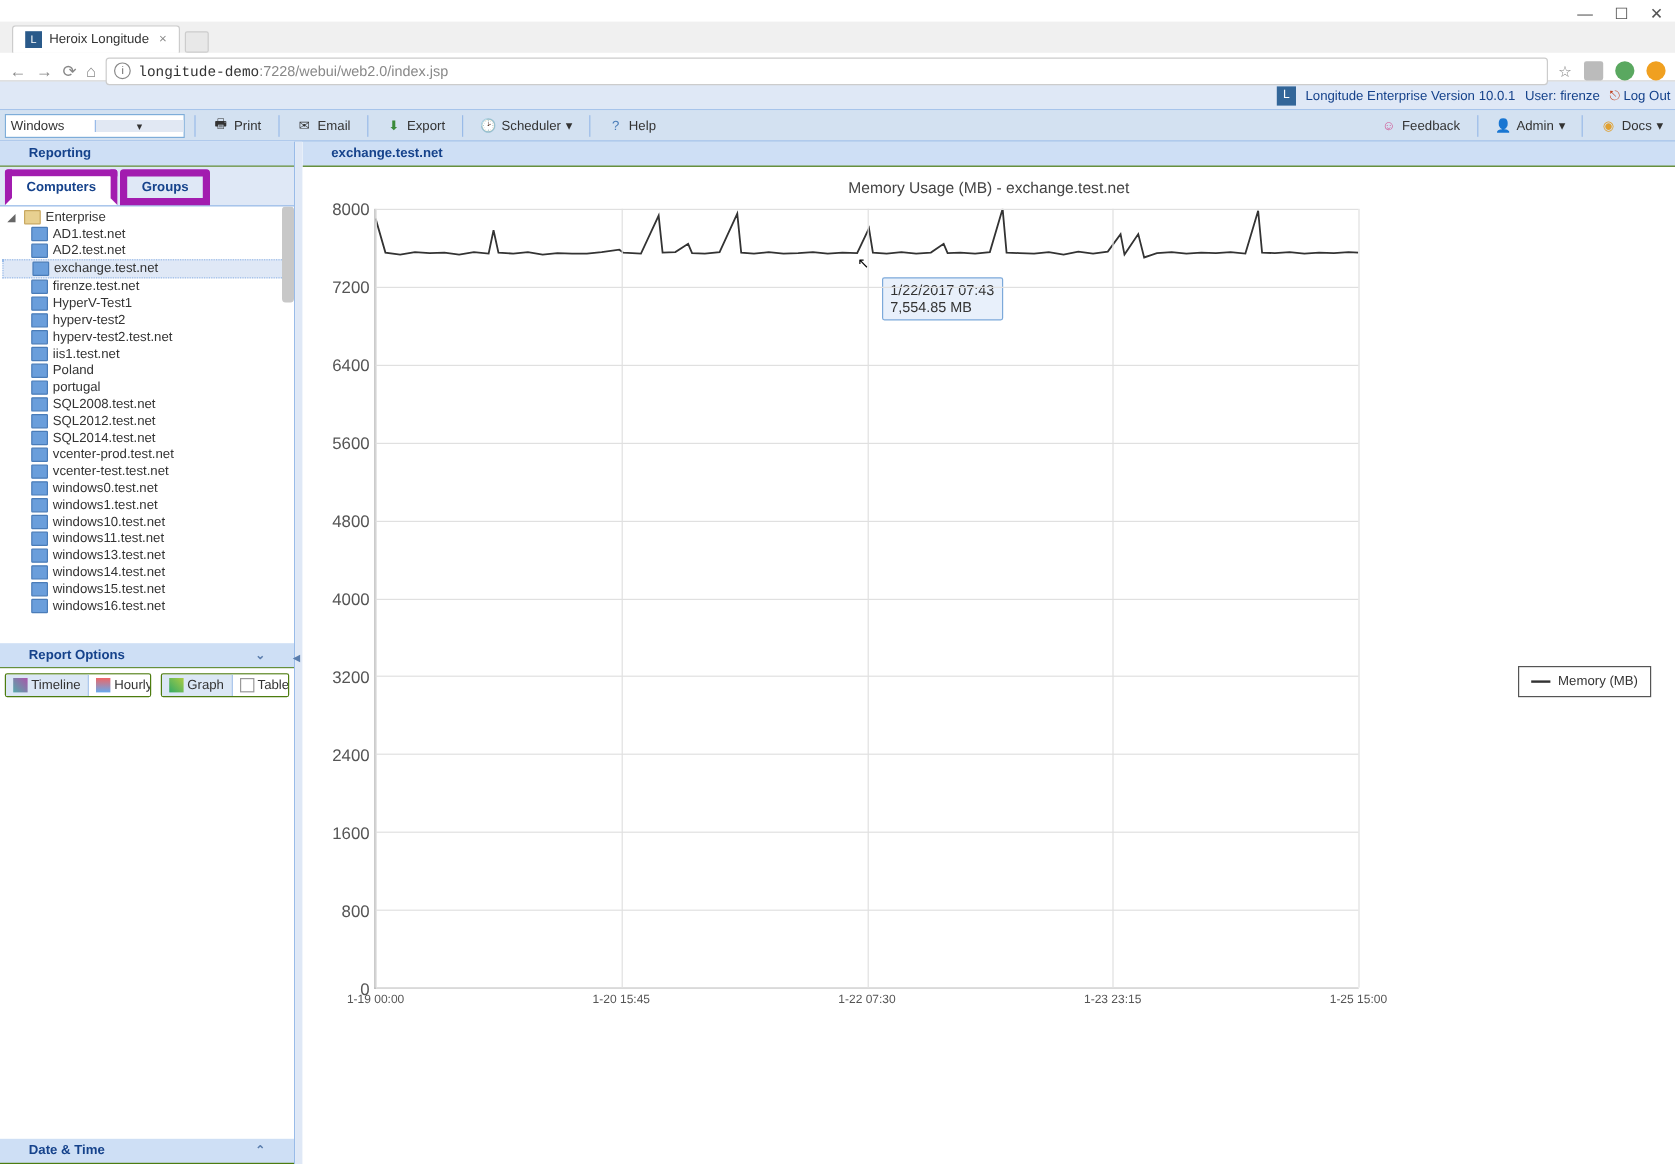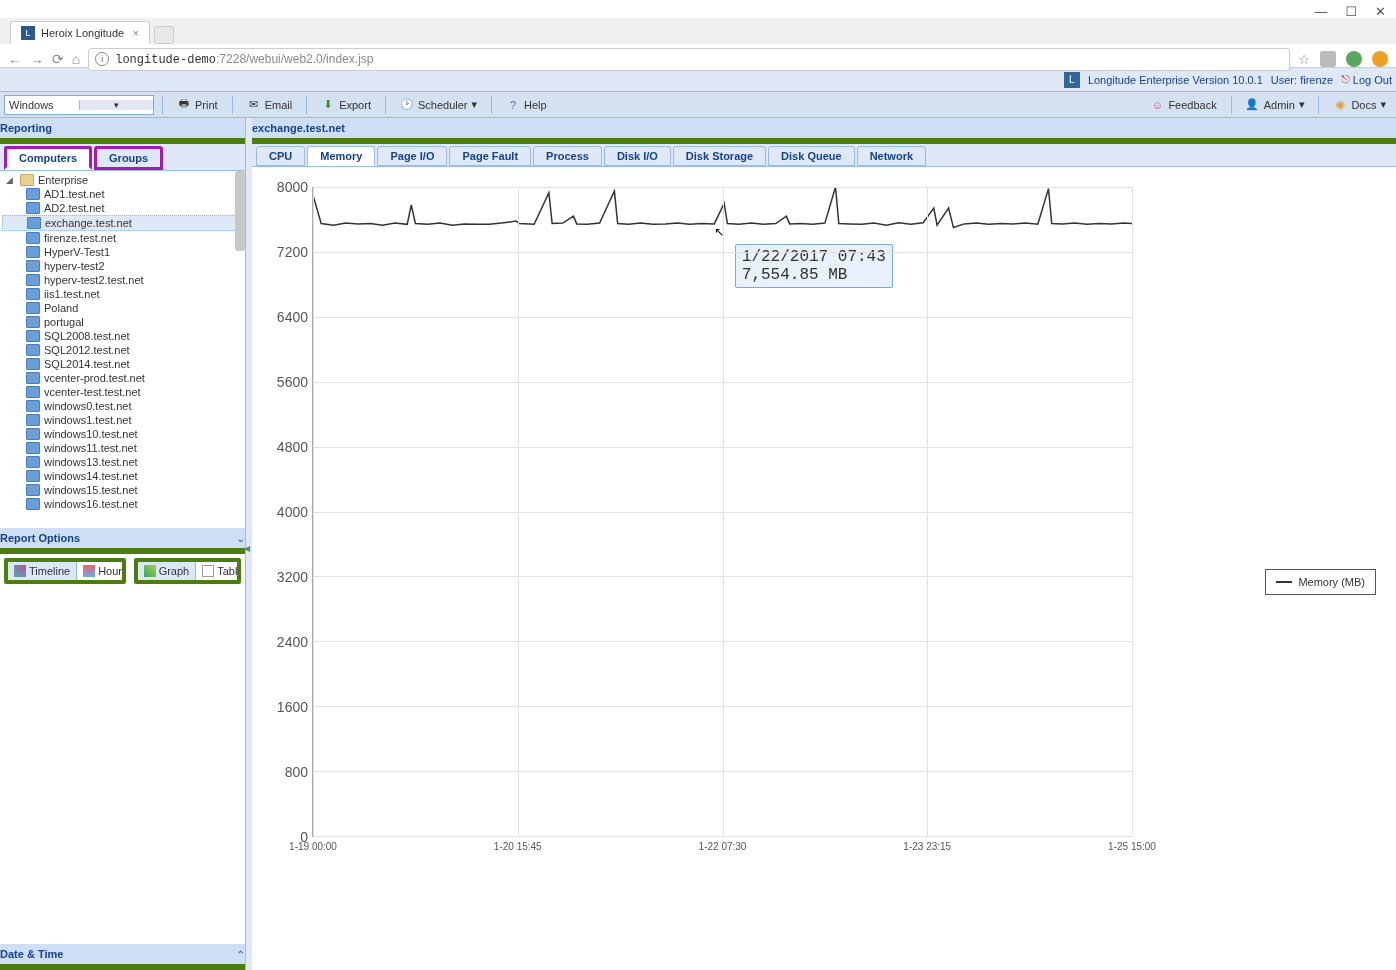--- a/index.html
+++ b/index.html
@@ -43,43 +43,43 @@
 .tb-icon { width: 14px; height: 14px; display: inline-flex; align-items: center; justify-content: center; font-size: 11px; }
 .toolbar-right { margin-left: auto; display: flex; gap: 4px; align-items: center; }
 
 
 .main { display: flex; height: calc(100vh - 118px); }
 .left-panel { width: 246px; border-right: 1px solid #99bbe8; display: flex; flex-direction: column; background: #fff; position: relative; }
 .splitter { width: 6px; background: #dfe8f6; position: relative; }
 .splitter::after { content: "◀"; position: absolute; top: 50%; left: -2px; font-size: 8px; color: #5a7dad; }
 .right-panel { flex: 1; display: flex; flex-direction: column; overflow: hidden; }
 
-.panel-header { background: #cedff5; border-bottom: 6px solid #4d7c0f; padding: 4px 0; color: #15428b; font-weight: bold; display: flex; align-items: flex-end; justify-content: space-between; }
+.panel-header { background: #cedff5; border-bottom: 1px solid #4d7c0f; padding: 4px 24px; color: #15428b; font-weight: bold; display: flex; align-items: flex-end; justify-content: space-between; }
 .collapse-btn { font-size: 10px; color: #5a7dad; cursor: pointer; }
 
 
 .sub-tabs { display: flex; background: #dfe8f6; border-bottom: 1px solid #99bbe8; padding: 2px 4px 0; }
-.sub-tab { padding: 3px 12px; border: 3px solid #a21caf; border-radius: 3px 3px 0 0; background: #dfe8f6; color: #15428b; font-weight: bold; margin-right: 2px; cursor: pointer; }
+.sub-tab { padding: 3px 12px; border: 6px solid #a21caf; border-radius: 3px 3px 0 0; background: #dfe8f6; color: #15428b; font-weight: bold; margin-right: 2px; cursor: pointer; }
 .sub-tab.active { background: #fff; border-bottom-color: #fff; }
 
 
 .tree-wrap { flex: 1; overflow-y: auto; position: relative; }
 .tree { padding: 2px; }
 .tree-node { display: flex; align-items: center; gap: 4px; padding: 1px 4px; cursor: pointer; }
 .tree-node.root { padding-left: 4px; }
 .tree-node.child { padding-left: 24px; }
 .tree-node.selected { background: #dfe8f6; border: 1px dotted #99bbe8; }
 .tree-toggle { width: 10px; font-size: 9px; color: #666; }
 .tree-icon { width: 14px; height: 12px; background: #6a9edb; border: 1px solid #4a7cb8; border-radius: 1px; }
 .tree-icon.root { background: #e8d090; border-color: #c8a860; }
 .scrollbar-thumb { position: absolute; right: 0; top: 0; width: 10px; height: 80px; background: #c8c8c8; border-radius: 3px; }
 
 
 .ro-body { padding: 4px; display: flex; gap: 8px; background: #fff; }
-.toggle-group { display: flex; border: 4px solid #4d7c0f; border-radius: 2px; overflow: hidden; }
+.toggle-group { display: flex; border: 1px solid #4d7c0f; border-radius: 2px; overflow: hidden; }
 .toggle-btn { display: flex; align-items: center; gap: 3px; padding: 3px 6px; cursor: pointer; background: #fff; }
 .toggle-btn.active { background: #dbe7f5; }
 .toggle-btn + .toggle-btn { border-left: 1px solid #99bbe8; }
 .tiny-swatch { width: 12px; height: 12px; }
 
 
 .chart-tabs { display: flex; background: #dfe8f6; border-bottom: 1px solid #99bbe8; padding: 2px 4px 0; }
 .chart-tab { padding: 3px 12px; border: 1px solid #99bbe8; border-radius: 3px 3px 0 0; background: #dfe8f6; color: #15428b; font-weight: bold; margin-right: 2px; cursor: pointer; font-size: 11px; }
 .chart-tab.active { background: #fff; border-bottom-color: #fff; }
 
@@ -89,21 +89,21 @@
 .chart-subtitle { text-align: center; font-size: 11px; color: #555; margin-top: 2px; }
 .chart-container { position: relative; margin-top: 10px; height: 650px; display: flex; }
 .y-axis { width: 40px; position: relative; }
 .y-tick { position: absolute; right: 4px; font-size: 14px; color: #555; transform: translateY(-50%); }
 .plot { flex: 1; position: relative; border-left: 1px solid #aaa; border-bottom: 1px solid #aaa; max-width: 820px; }
 .grid-h, .grid-v { position: absolute; background: #e0e0e0; }
 .grid-h { left: 0; right: 0; height: 1px; }
 .grid-v { top: 0; bottom: 0; width: 1px; }
 .x-tick { position: absolute; font-size: 10px; color: #555; transform: translateX(-50%); bottom: -16px; white-space: nowrap; }
 svg.line-chart { position: absolute; top: 0; left: 0; width: 100%; height: 100%; }
-.tooltip { position: absolute; background: #e8f0fb; border: 1px solid #7ca9da; padding: 3px 6px; font-size: 16px; color: #333; border-radius: 2px; pointer-events: none; font-family: Liberation Mono, monospace; }
+.tooltip { position: absolute; background: #e8f0fb; border: 1px solid #7ca9da; padding: 3px 6px; font-size: 12px; color: #333; border-radius: 2px; pointer-events: none; }
 .legend-box { position: absolute; right: 20px; top: 50%; border: 1px solid #555; padding: 6px 10px; display: flex; align-items: center; gap: 6px; font-size: 11px; background: #fff; }
 .legend-line { width: 16px; height: 2px; background: #333; }
 .cursor-arrow { position: absolute; font-size: 12px; color: #000; pointer-events: none; }
 </style>
 </head>
 <body>
 
 <div class="browser-chrome">
   <div class="window-controls">
     <span>—</span>
@@ -342,32 +342,22 @@
       <span class="collapse-btn">⌃</span>
     </div>
   </div>
 
   <div class="splitter"></div>
 
   <div class="right-panel">
     <div class="panel-header">
         <span>exchange.test.net</span>
       </div>
-    <div class="chart-tabs" id="chart-tabs">
-        <div class="chart-tab">CPU</div>
-        <div class="chart-tab active">Memory</div>
-        <div class="chart-tab">Page I/O</div>
-        <div class="chart-tab">Page Fault</div>
-        <div class="chart-tab">Process</div>
-        <div class="chart-tab">Disk I/O</div>
-        <div class="chart-tab">Disk Storage</div>
-        <div class="chart-tab">Disk Queue</div>
-        <div class="chart-tab">Network</div>
-      </div>
     <div class="chart-area">
+      <div class="chart-title">Memory Usage (MB) - exchange.test.net</div>
       <div class="chart-container">
         <div class="y-axis" id="y-axis">
             <div class="y-tick" style="top: 100%;">0</div>
             <div class="y-tick" style="top: 90%;">800</div>
             <div class="y-tick" style="top: 80%;">1600</div>
             <div class="y-tick" style="top: 70%;">2400</div>
             <div class="y-tick" style="top: 60%;">3200</div>
             <div class="y-tick" style="top: 50%;">4000</div>
             <div class="y-tick" style="top: 40%;">4800</div>
             <div class="y-tick" style="top: 30%;">5600</div>

